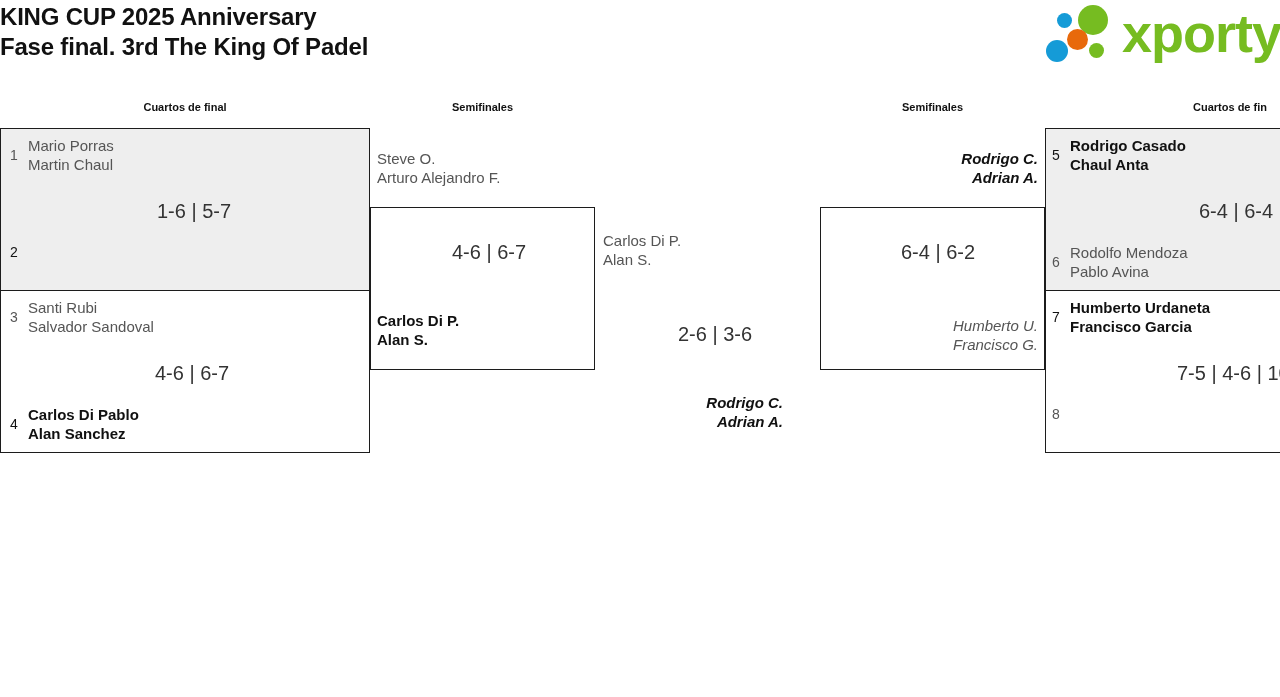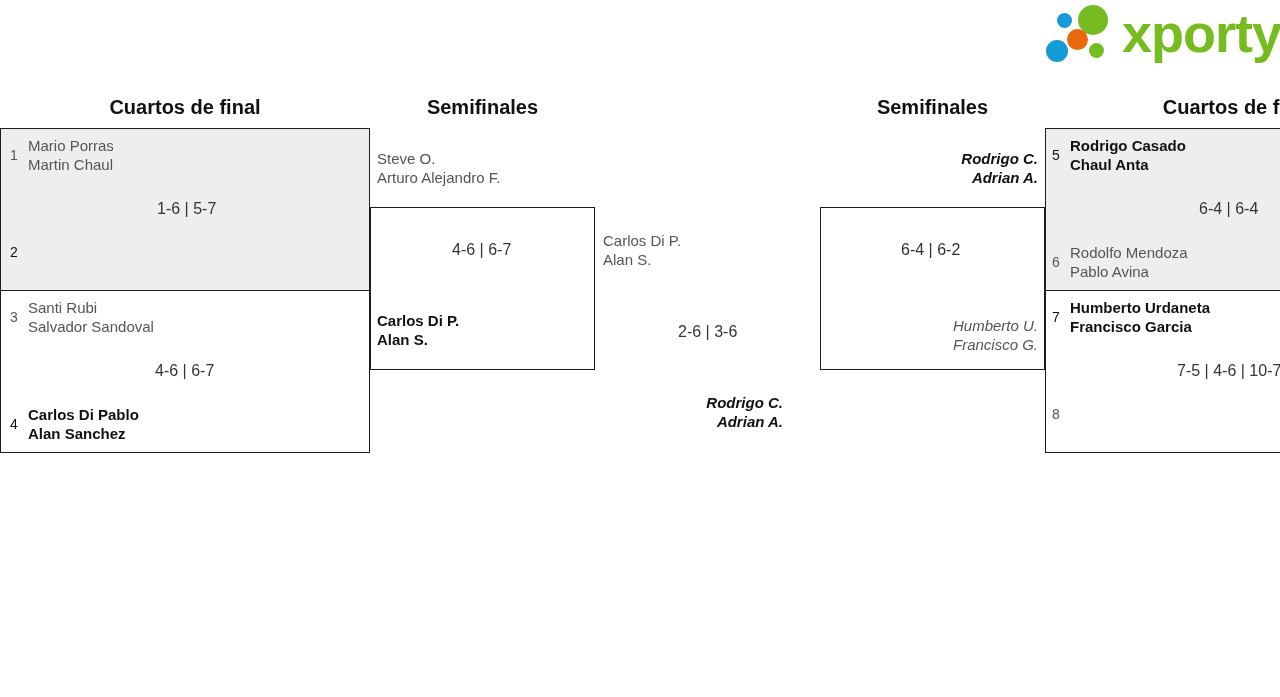--- a/index.html
+++ b/index.html
@@ -47,21 +47,21 @@
     font-weight: 700;
     line-height: 62px;
     color: #76bc21;
     letter-spacing: -1px;
   }
 
   
   .col-head {
     position: absolute;
     top: 96px;
-    font-size: 20px;
+    font-size: 11px;
     font-weight: 600;
     line-height: 22px;
     color: #111111;
     text-align: center;
     white-space: nowrap;
   }
   .ch-qf-left  { left: 0px;    width: 370px; }
   .ch-sf-left  { left: 370px;  width: 225px; }
   .ch-final    { left: 595px;  width: 225px; }
   .ch-sf-right { left: 820px;  width: 225px; }
@@ -108,21 +108,21 @@
 
   .team.winner .pname { font-weight: 700; color: #111111; }
   .team.loser  .pname { font-weight: 400; color: #555555; }
   .team.winner .seed { color: #111111; }
 
   .team.align-right .names { text-align: right; font-style: italic; }
 
   
   .score {
     position: absolute;
-    font-size: 16px;
+    font-size: 20px;
     color: #333333;
     white-space: nowrap;
   }
 
   
   
   .t-qf-l1-top { left: 9px;  top: 136px; }
   .t-qf-l1-bot { left: 9px;  top: 243px; }
   .s-qf-l1     { left: 157px; top: 200px; }
   
@@ -149,20 +149,24 @@
   .t-qf-r2-top { left: 1051px; top: 298px; }
   .t-qf-r2-bot { left: 1051px; top: 405px; }
   .s-qf-r2     { left: 1177px; top: 362px; }
 </style>
 </head>
 <body>
 
 <div class="page">
 
   <div class="header">
+    <div class="title-block">
+      <span class="title-line">KING CUP 2025 Anniversary</span>
+      <span class="title-line">Fase final. 3rd The King Of Padel</span>
+    </div>
 
     <div class="logo">
       <div class="logo-dots">
         <span class="dot dot-green-big"></span>
         <span class="dot dot-blue-small"></span>
         <span class="dot dot-orange"></span>
         <span class="dot dot-blue-big"></span>
         <span class="dot dot-green-small"></span>
       </div>
       <div class="logo-word">xporty</div>

